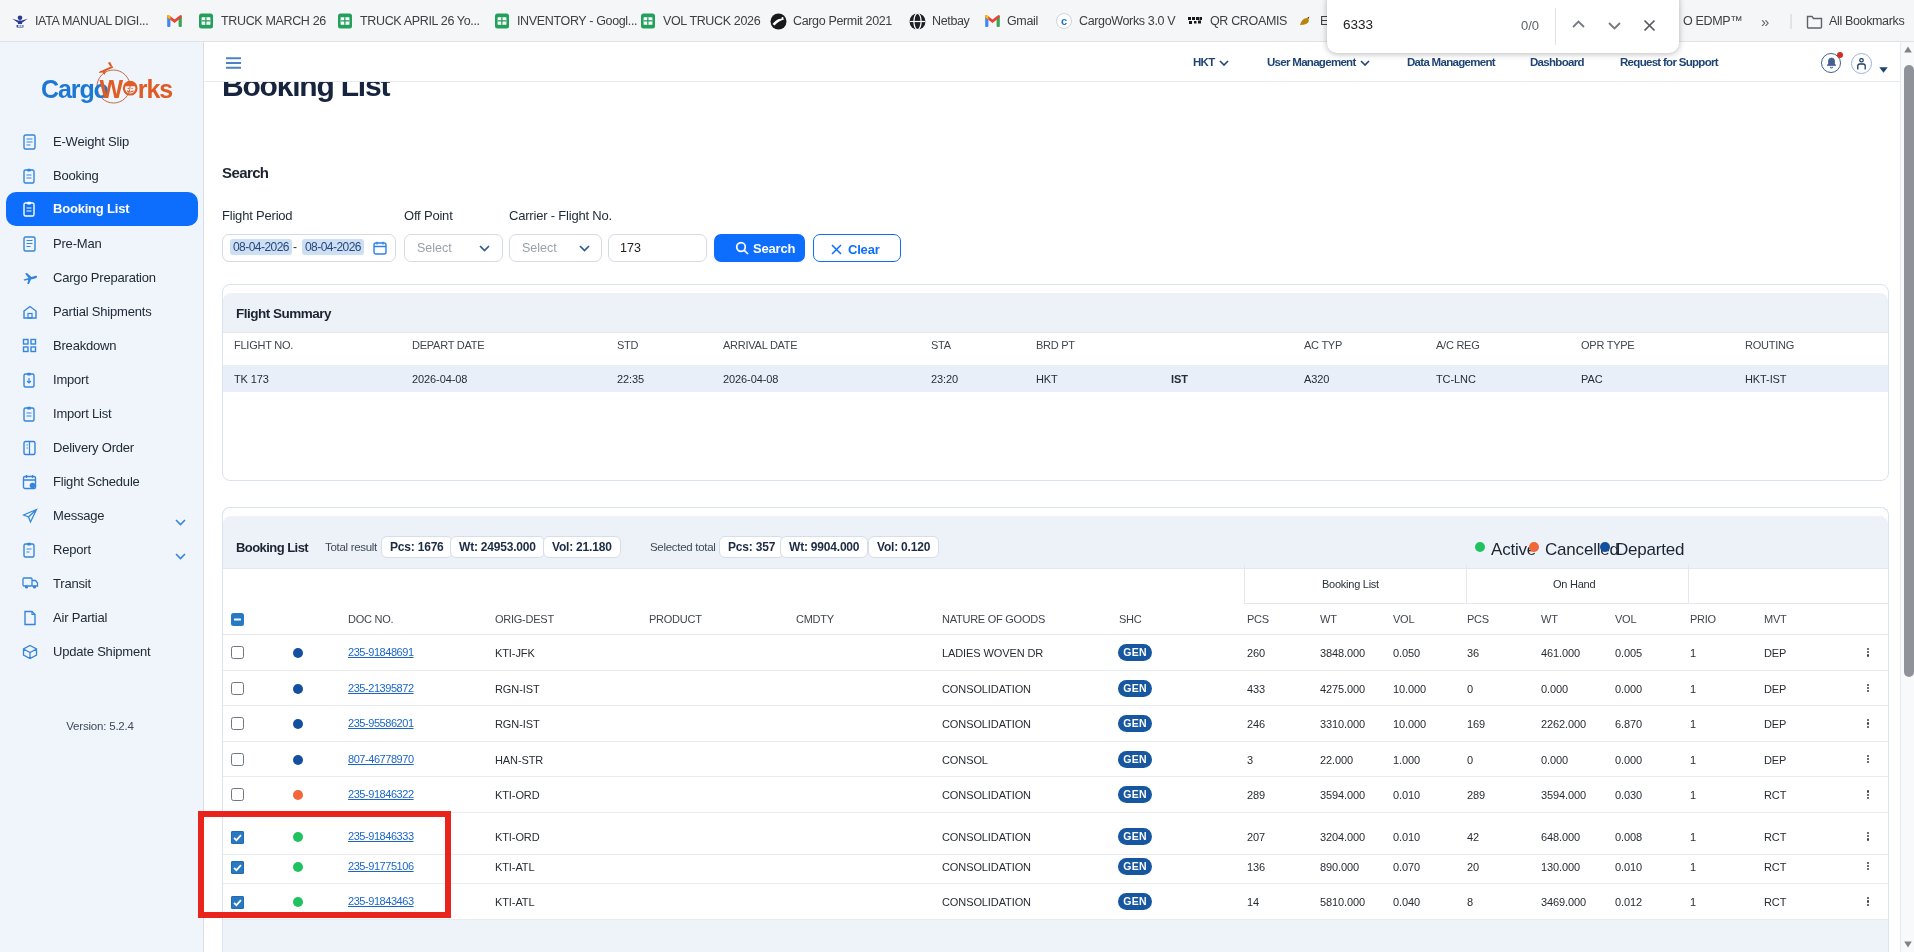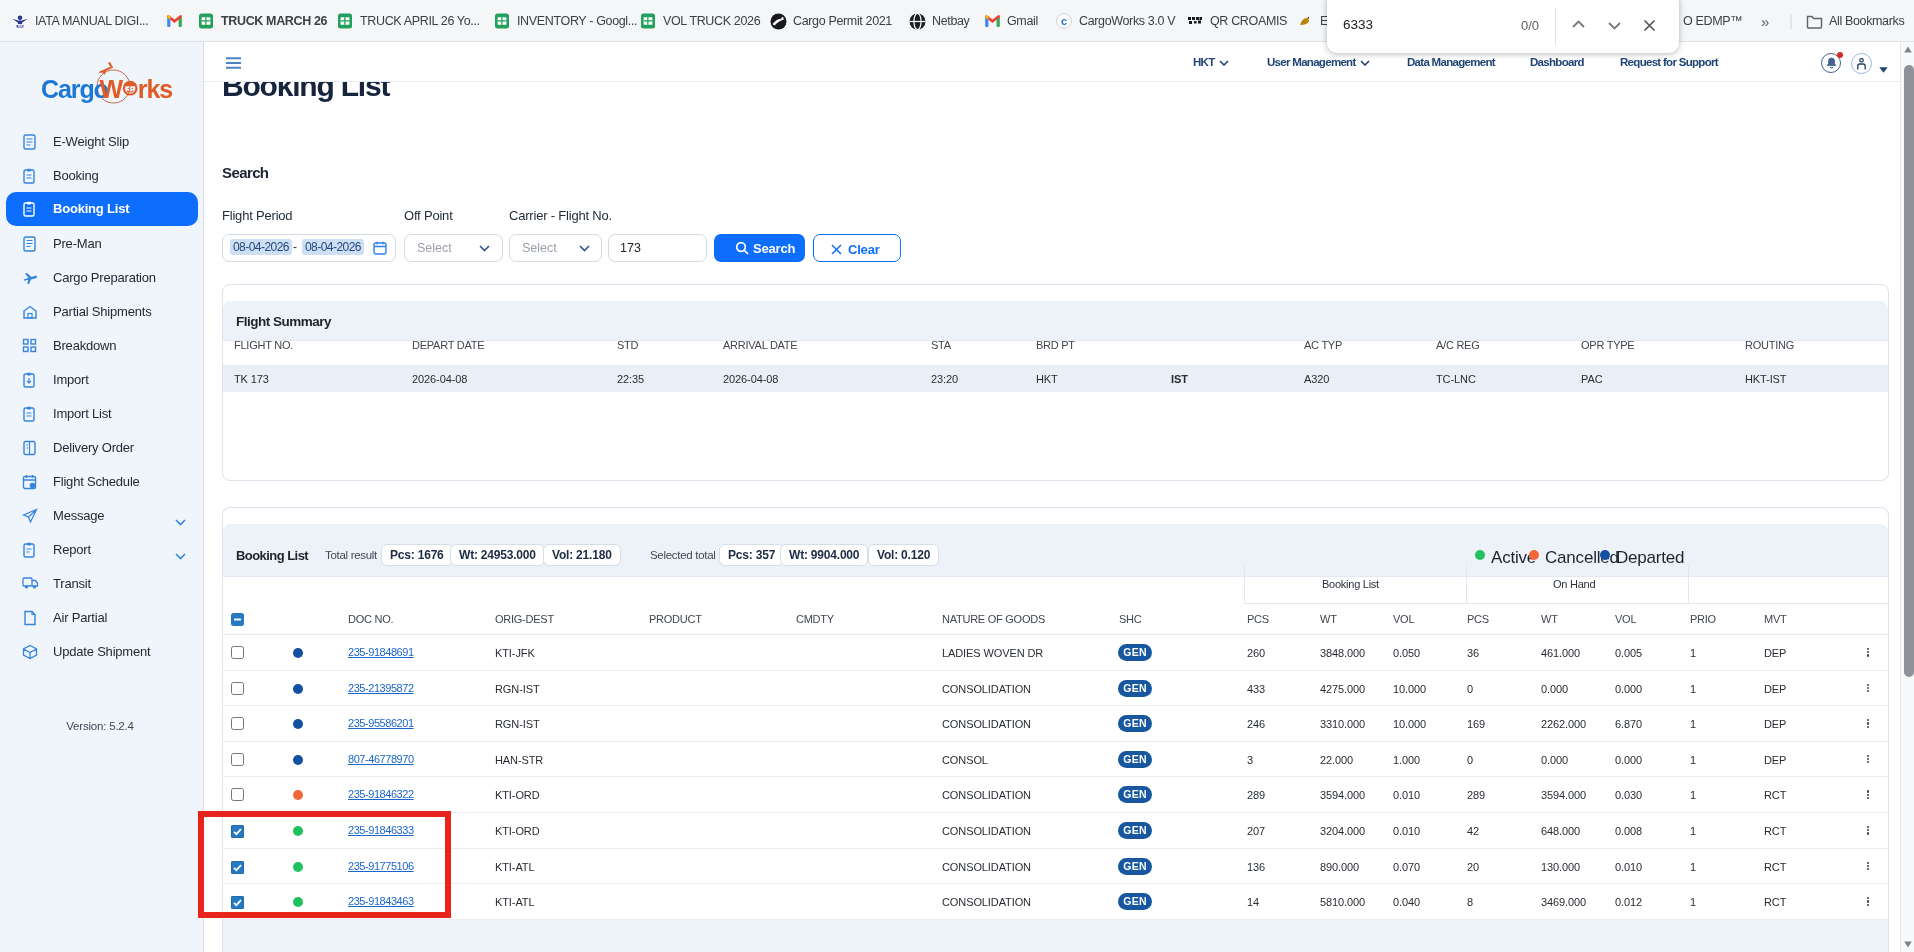--- a/index.html
+++ b/index.html
@@ -32,21 +32,21 @@
 
 
 #main { left:205px; top:42px; width:1695px; height:910px; background:#fff; }
 h1#title { position:absolute; left:17px; top:29px; font-size:30px; line-height:30px; letter-spacing:-1.2px; color:#17243e; z-index:2; }
 #shead { position:absolute; left:17px; top:122px; font-size:15px; font-weight:bold; color:#1c2430; letter-spacing:-0.6px; }
 .flabel { position:absolute; font-size:13px; color:#1f2937; letter-spacing:-0.2px; }
 .inpt { position:absolute; top:192px; height:28px; background:#fff; border:1px solid #d5dbe3; border-radius:7px; }
 
 
 .card { position:absolute; left:17px; width:1667px; background:#fff; border:1px solid #dbe3ee; border-radius:8px; }
-.cardhead { position:absolute; left:0; top:16px; width:100%; background:#edf2f9; border-bottom:1px solid #e2e9f2; border-radius:8px 8px 0 0; }
+.cardhead { position:absolute; left:0; top:8px; width:100%; background:#edf2f9; border-bottom:1px solid #e2e9f2; border-radius:8px 8px 0 0; }
 
 
 .th { position:absolute; font-size:11px; color:#40464e; letter-spacing:-0.25px; white-space:nowrap; }
 #colhdr .th { top:10px; }
 .td { position:absolute; font-size:11px; color:#282d33; letter-spacing:-0.1px; white-space:nowrap; }
 
 
 .hlbl { position:absolute; top:25px; font-size:11.5px; color:#3f4854; letter-spacing:-0.3px; }
 .chip { position:absolute; top:20px; height:22px; line-height:20px; background:#fff; border:1px solid #d6dee9; border-radius:6px; padding:0 8px; font-size:12px; font-weight:bold; color:#1c2c45; letter-spacing:-0.2px; }
 .ldot { position:absolute; top:26px; width:10px; height:10px; border-radius:50%; }
@@ -84,21 +84,21 @@
       <span>IATA MANUAL DIGI...</span>
     </div>
     <div class="bk" style="left:166px;">
         <span class="ic" style="margin:0;"><svg width="17" height="14" viewBox="0 0 17 14" style="margin-top:1px;">
             <rect x="1.2" y="2.2" width="3.2" height="10.8" rx="1" fill="#4285F4"></rect>
             <rect x="12.6" y="2.2" width="3.2" height="10.8" rx="1" fill="#34A853"></rect>
             <path d="M1.2 3.2 L1.2 1.6 L2.6 0.9 L8.5 5.6 L14.4 0.9 L15.8 1.6 L15.8 3.2 L8.5 9 Z" fill="#EA4335"></path>
             <path d="M1.2 3.2 L1.2 1.6 L2.6 0.9 L4.4 2.3 L4.4 5.8 Z" fill="#FBBC04"></path>
           </svg></span>
       </div>
-    <div class="bk" style="left:198px;font-weight:bold;">
+    <div class="bk" style="left:198px;">
       <span class="ic"><svg width="16" height="16" viewBox="0 0 16 16">
             <rect x="1" y="0.5" width="14" height="15" rx="2.5" fill="#23a05c"></rect>
             <rect x="3.6" y="4.2" width="8.8" height="7.6" rx="0.5" fill="#fff"></rect>
             <rect x="7.2" y="4.2" width="1.3" height="7.6" fill="#23a05c"></rect>
             <rect x="3.6" y="7.2" width="8.8" height="1.3" fill="#23a05c"></rect>
           </svg></span>
       <span>TRUCK MARCH 26</span>
     </div>
     <div class="bk" style="left:337px;">
       <span class="ic"><svg width="16" height="16" viewBox="0 0 16 16">
@@ -593,21 +593,21 @@
             <div class="td c-w2">3594.000</div>
             <div class="td c-v2">0.030</div>
         <div class="td c-pr">1</div>
             <div class="td c-mv">RCT</div>
         <div class="kb">
               <i></i>
               <i></i>
               <i></i>
             </div>
       </div>
-      <div class="row" style="top:178.0px;">
+      <div class="row" style="top:184px;">
         <span class="cbc"><svg width="13" height="13" viewBox="0 0 13 13">
                 <rect width="13" height="13" rx="2.5" fill="#2779c4" stroke="#1c578f" stroke-width="0.8"></rect>
                 <path d="M3 6.8 L5.4 9.2 L10 4.2" fill="none" stroke="#fff" stroke-width="1.7"></path>
               </svg></span>
             <span class="dot" style="background:#1fc25f;"></span>
         <div class="td c-doc" style="top:11px;"><span class="lnk">235-91846333</span></div>
         <div class="td c-org">KTI-ORD</div>
         <div class="td c-nog">CONSOLIDATION</div>
         <div class="gen">GEN</div>
         <div class="td c-p1">207</div>

